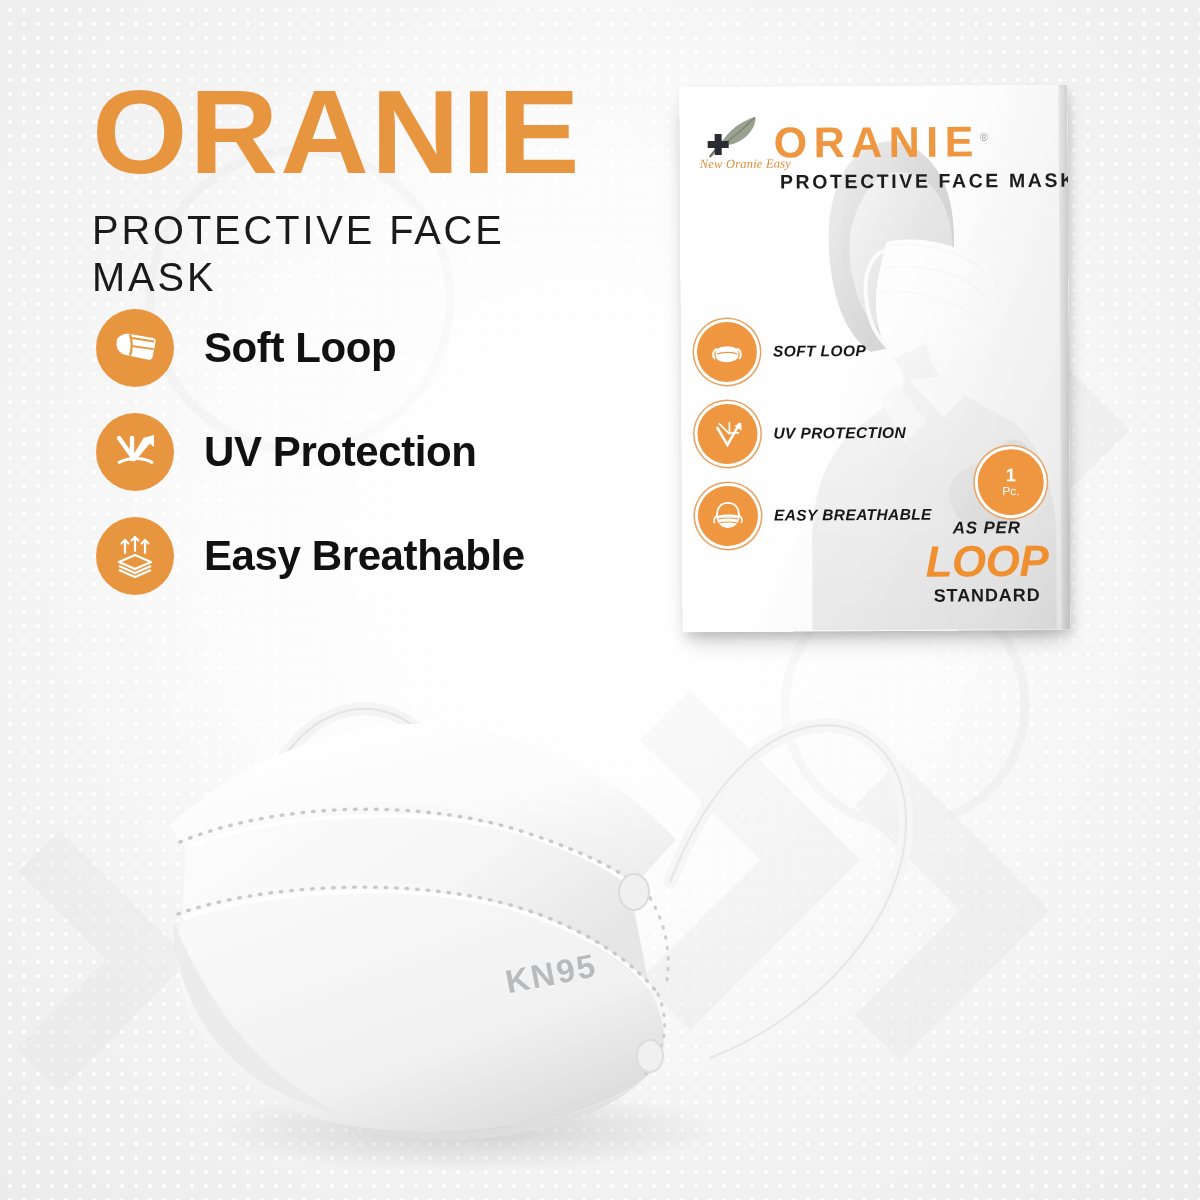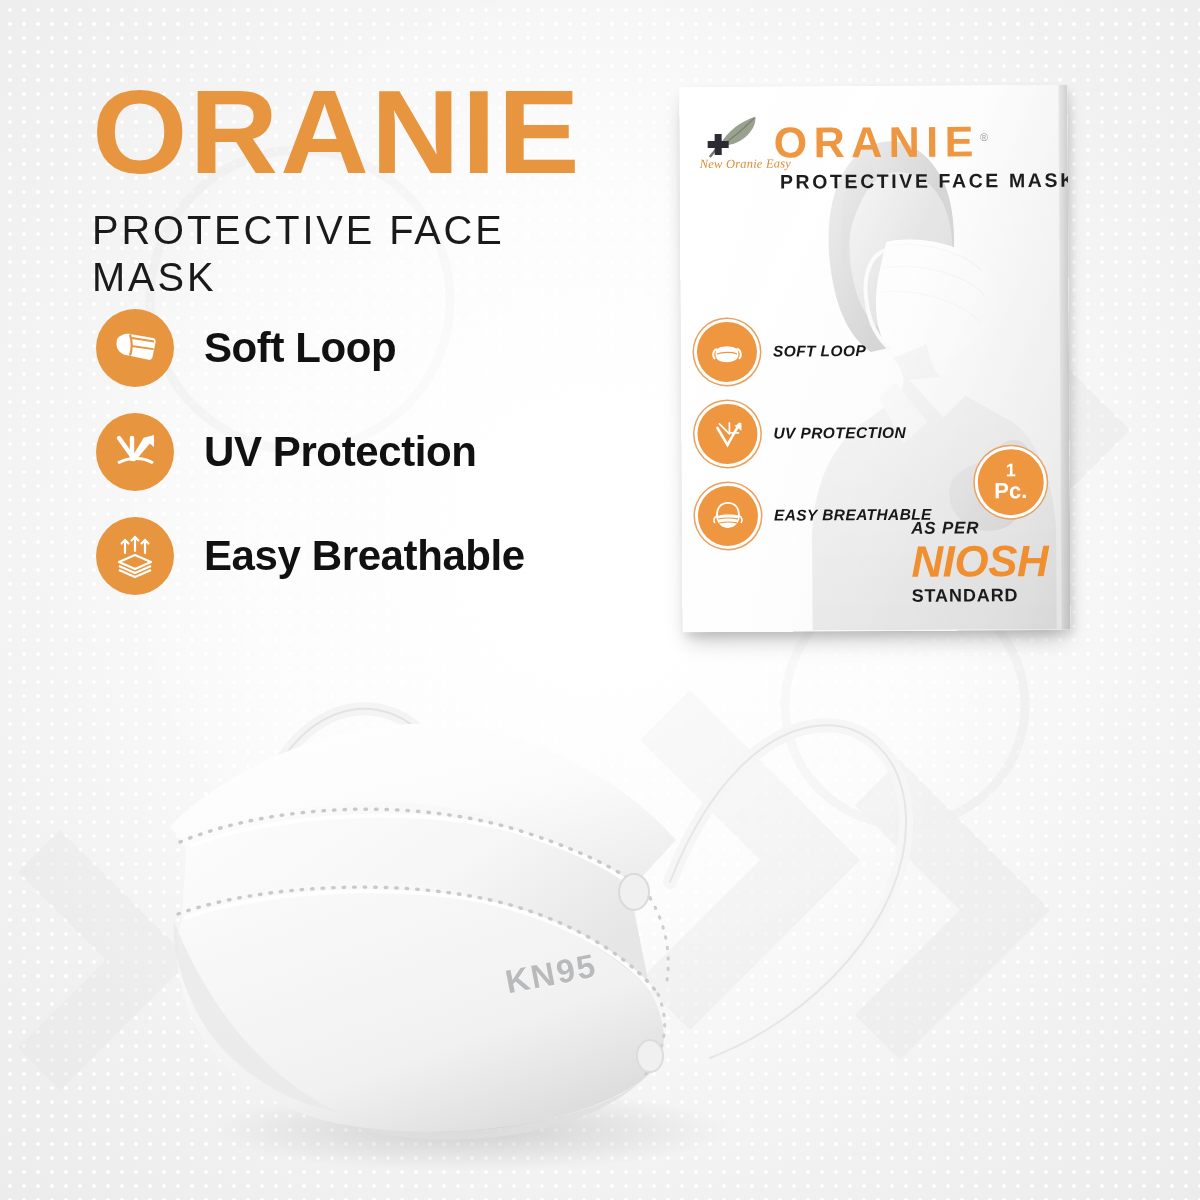--- a/index.html
+++ b/index.html
@@ -236,28 +236,28 @@
     background: #ef9640;
     box-shadow: 0 0 0 3px #ffffff, 0 0 0 4.5px #e9a160;
     display: flex;
     flex-direction: column;
     align-items: center;
     justify-content: center;
     color: #ffffff;
     line-height: 1.04;
   }
   #pkg-qty-num { font-size: 18px; font-weight: bold; }
-  #pkg-qty-unit { font-size: 22px; font-weight: bold; }
+  #pkg-qty-unit { font-size: 12px; font-weight: normal; }
 
   
   #pkg-standard {
     position: absolute;
     right: 22px;
     bottom: 24px;
-    text-align: left;
+    text-align: center;
     margin-top: 28px;
   }
   #std-asper {
     font-size: 17px;
     font-weight: bold;
     font-style: italic;
     color: #1b1b1b;
     letter-spacing: .8px;
   }
   #std-name {
@@ -485,21 +485,21 @@
 
     </div>
 
     <div id="pkg-qty-badge">
       <div id="pkg-qty-num">1</div>
       <div id="pkg-qty-unit">Pc.</div>
     </div>
 
     <div id="pkg-standard">
       <div id="std-asper">AS PER</div>
-      <div id="std-name">NIOSH</div>
+      <div id="std-name">LOOP</div>
       <div id="std-word">STANDARD</div>
     </div>
 
   </div>
 
   <div id="hero-mask">
     <svg viewBox="0 0 820 590" width="820" height="590">
       <defs>
         <linearGradient id="bodyTop" x1="0.1" y1="0" x2="0.8" y2="1">
           <stop offset="0%" stop-color="#ffffff"></stop>

